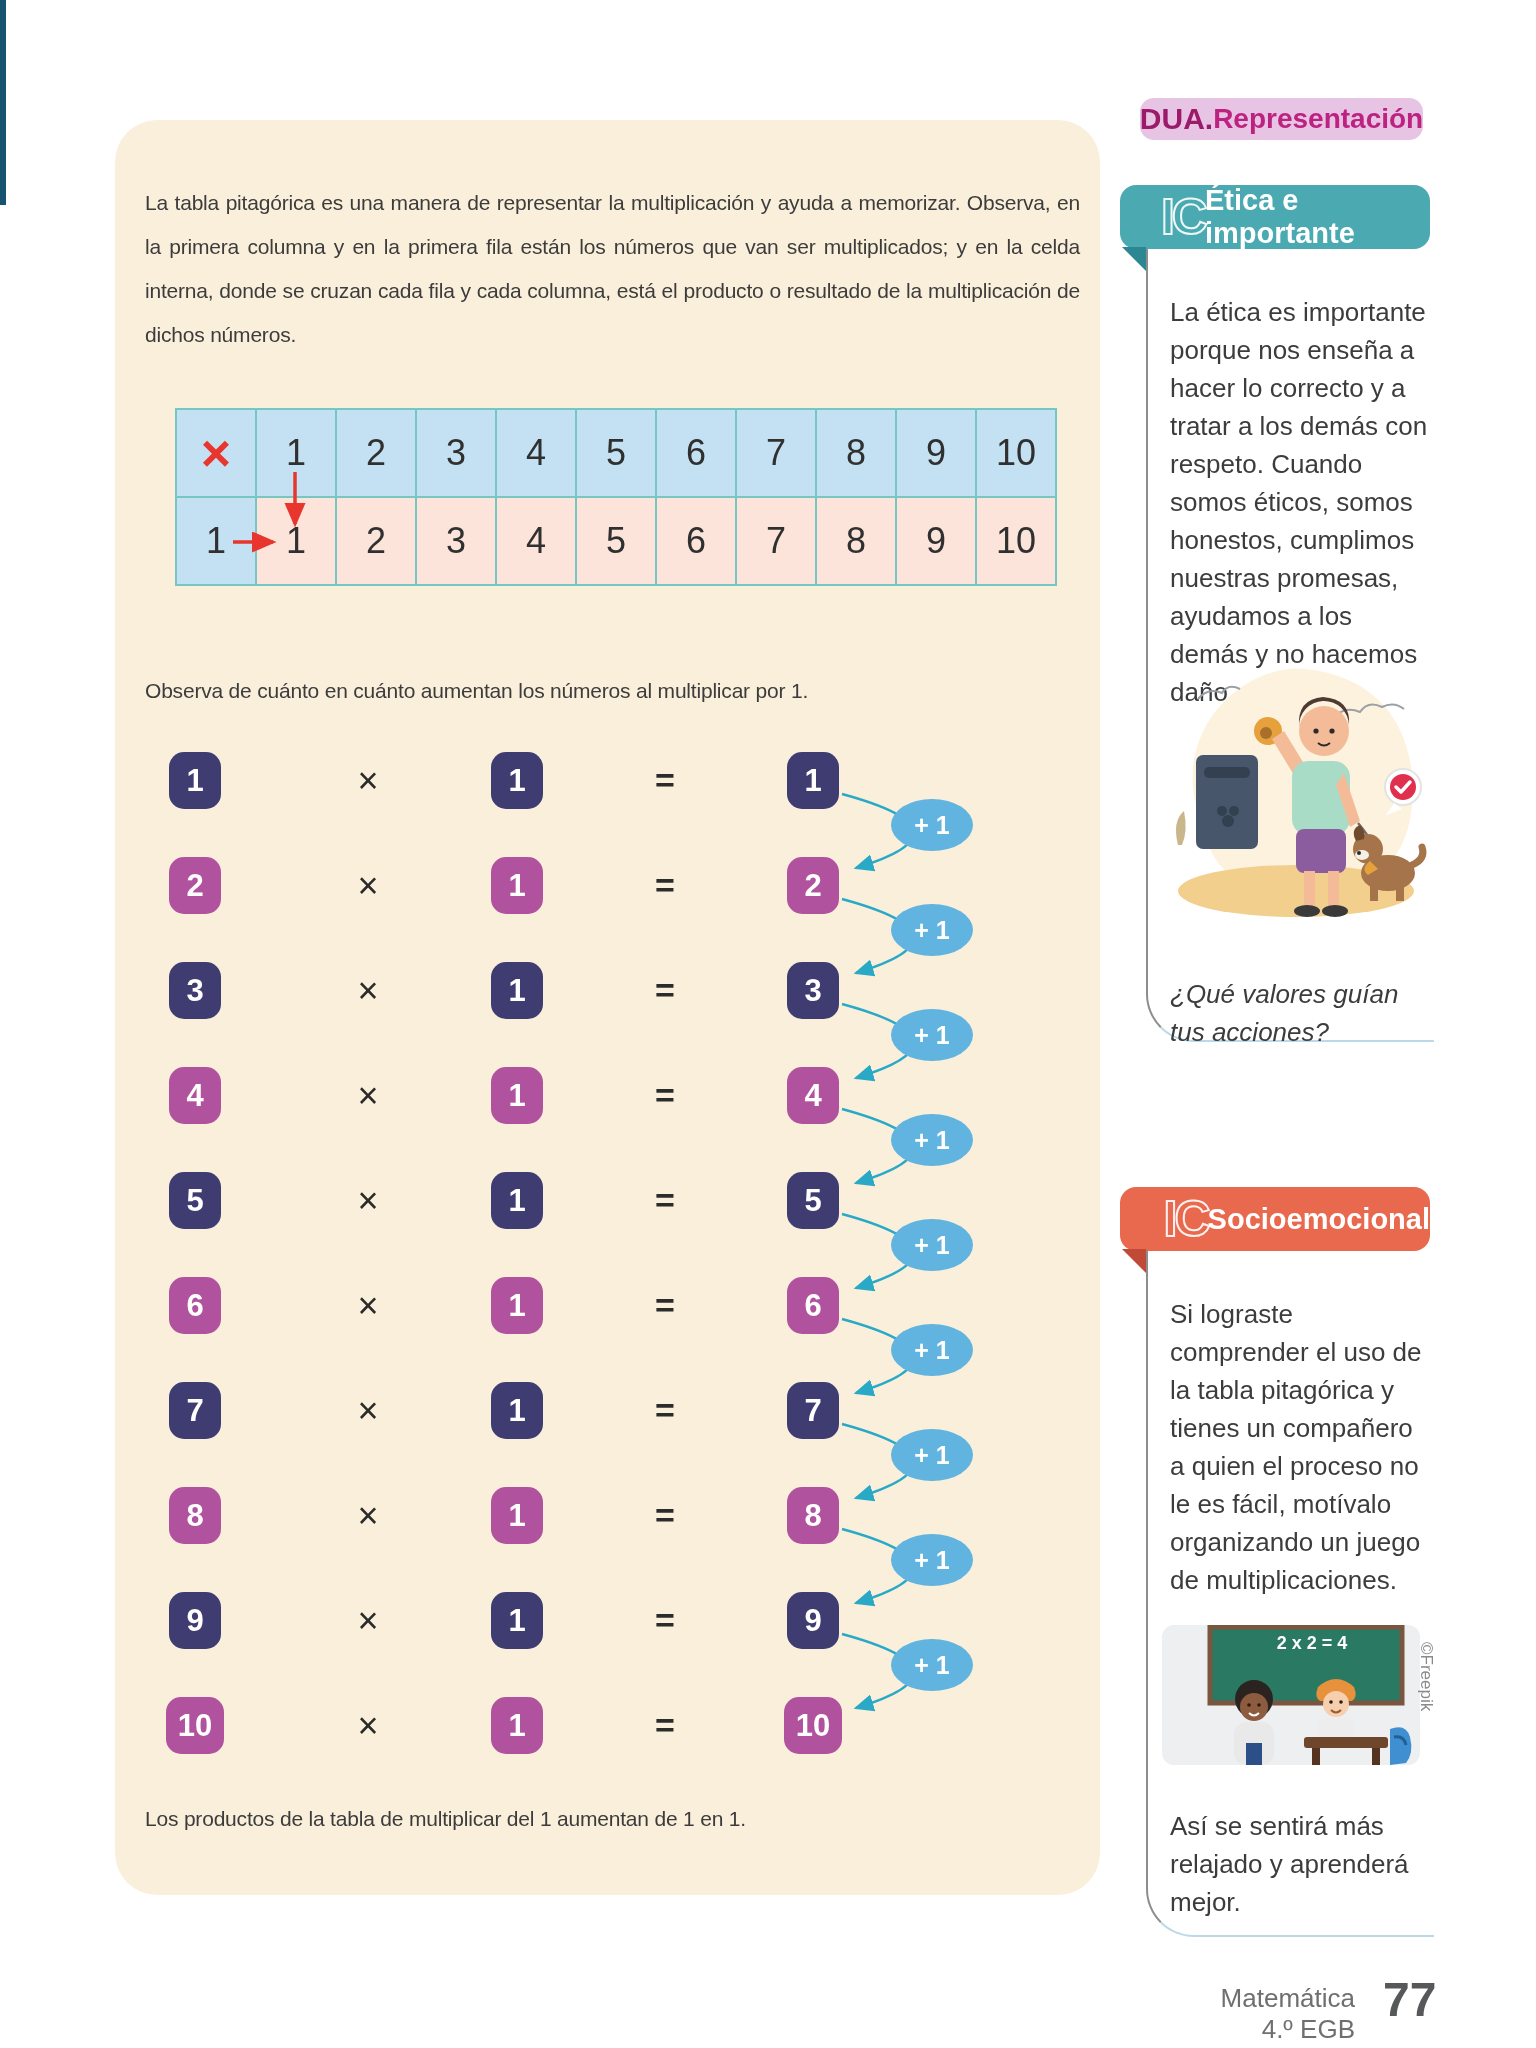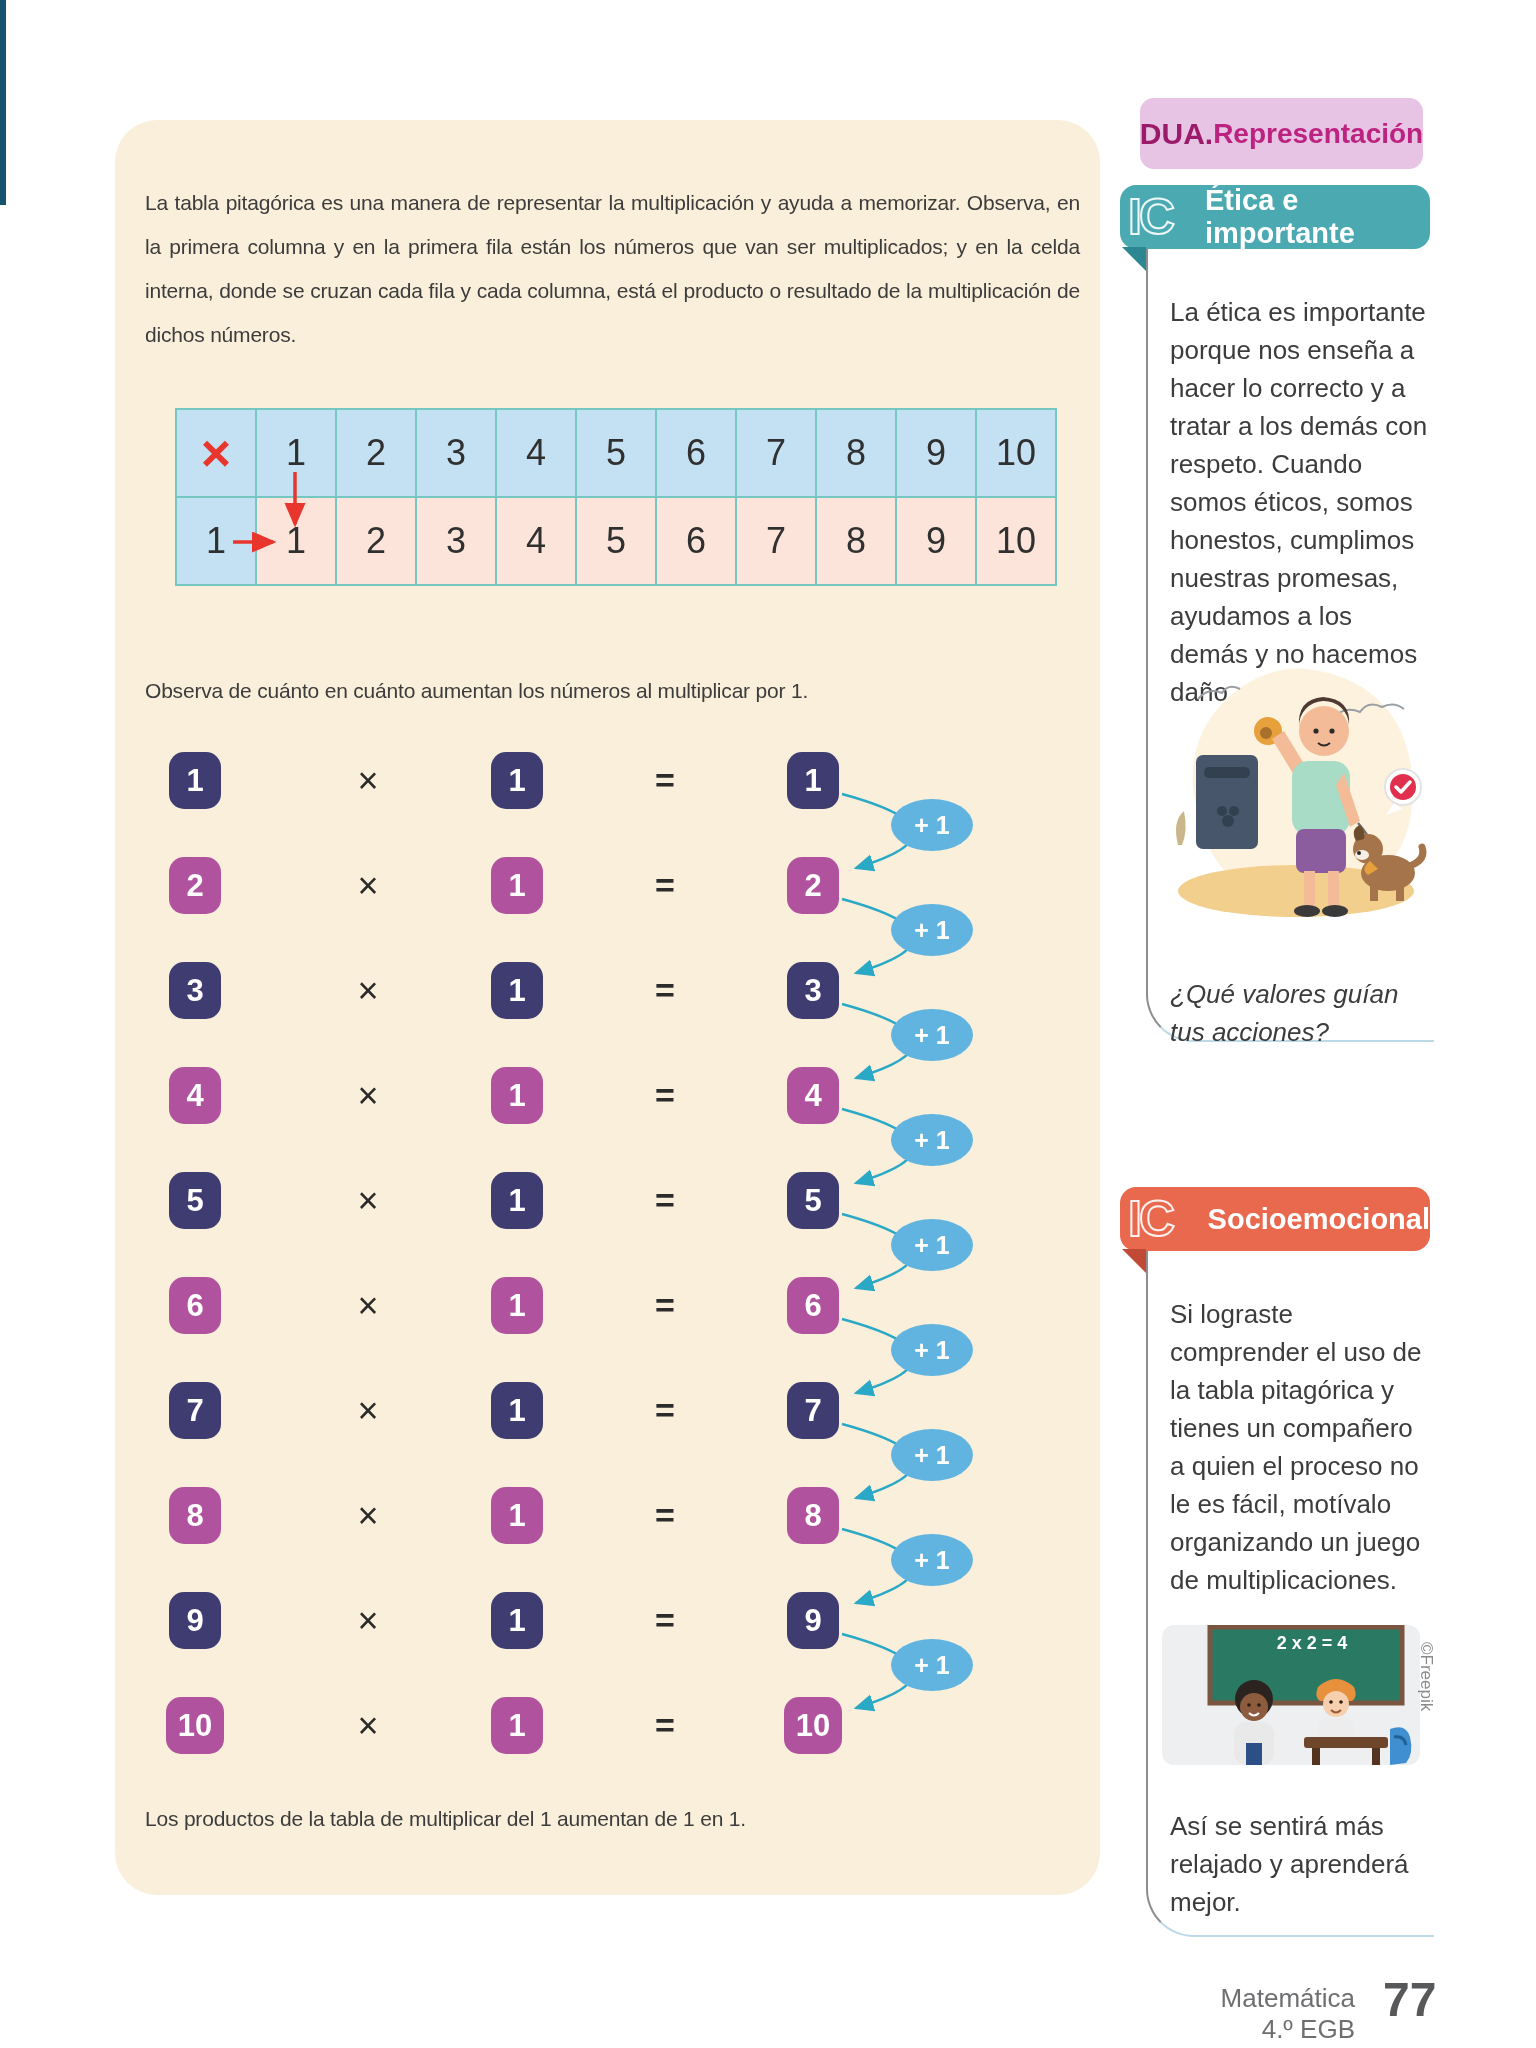--- a/index.html
+++ b/index.html
@@ -39,29 +39,29 @@
   .c-prod{left:768px;width:90px;}
   .sym{position:absolute;top:0;height:57px;line-height:57px;text-align:center;color:#2b2b2b;}
   .sym.times{left:338px;width:60px;font-size:36px;}
   .sym.eq{left:635px;width:60px;font-size:34px;font-weight:bold;}
   .numbox{display:inline-flex;align-items:center;justify-content:center;height:57px;min-width:28px;
           padding:0 12px;border-radius:15px;color:#ffffff;font-size:31px;font-weight:bold;}
   .numbox.odd{background:var(--box-odd);}
   .numbox.even{background:var(--box-even);}
 
   
-  #dua-badge{left:1140px;top:98px;width:283px;height:71px;background:var(--dua-bg);border-radius:14px;
+  #dua-badge{left:1140px;top:98px;width:283px;height:42px;background:var(--dua-bg);border-radius:14px;
              display:flex;align-items:center;justify-content:center;}
   #dua-badge .pfx{color:var(--dua-prefix);font-weight:bold;font-size:30px;}
   #dua-badge .lbl{color:var(--dua-label);font-weight:bold;font-size:28px;}
 
   
   .card-header{left:1120px;width:310px;height:64px;border-radius:16px;display:flex;align-items:center;
                color:#fff;font-weight:bold;font-size:29px;}
-  .ic-logo{font-size:50px;font-weight:bold;letter-spacing:-3px;margin-left:8px;width:86px;text-align:left;
+  .ic-logo{font-size:50px;font-weight:bold;letter-spacing:-3px;margin-left:8px;width:86px;text-align:right;
            color:transparent;-webkit-text-stroke:2px rgba(255,255,255,0.9);}
   #ethics-header{top:185px;background:var(--ethics-header);}
   #social-header{top:1187px;background:var(--social-header);}
   .fold{width:0;height:0;border-top-style:solid;border-top-width:24px;border-left:24px solid transparent;}
   #ethics-fold{left:1122px;top:247px;border-top-color:var(--ethics-fold);}
   #social-fold{left:1122px;top:1249px;border-top-color:var(--social-fold);}
   .card-body{left:1146px;width:286px;border-left:2px solid #8d8d8d;border-bottom:2px solid #bcd9e8;
              border-bottom-left-radius:48px;background:#fff;}
   #ethics-body{top:249px;height:791px;}
   #social-body{top:1251px;height:684px;}

